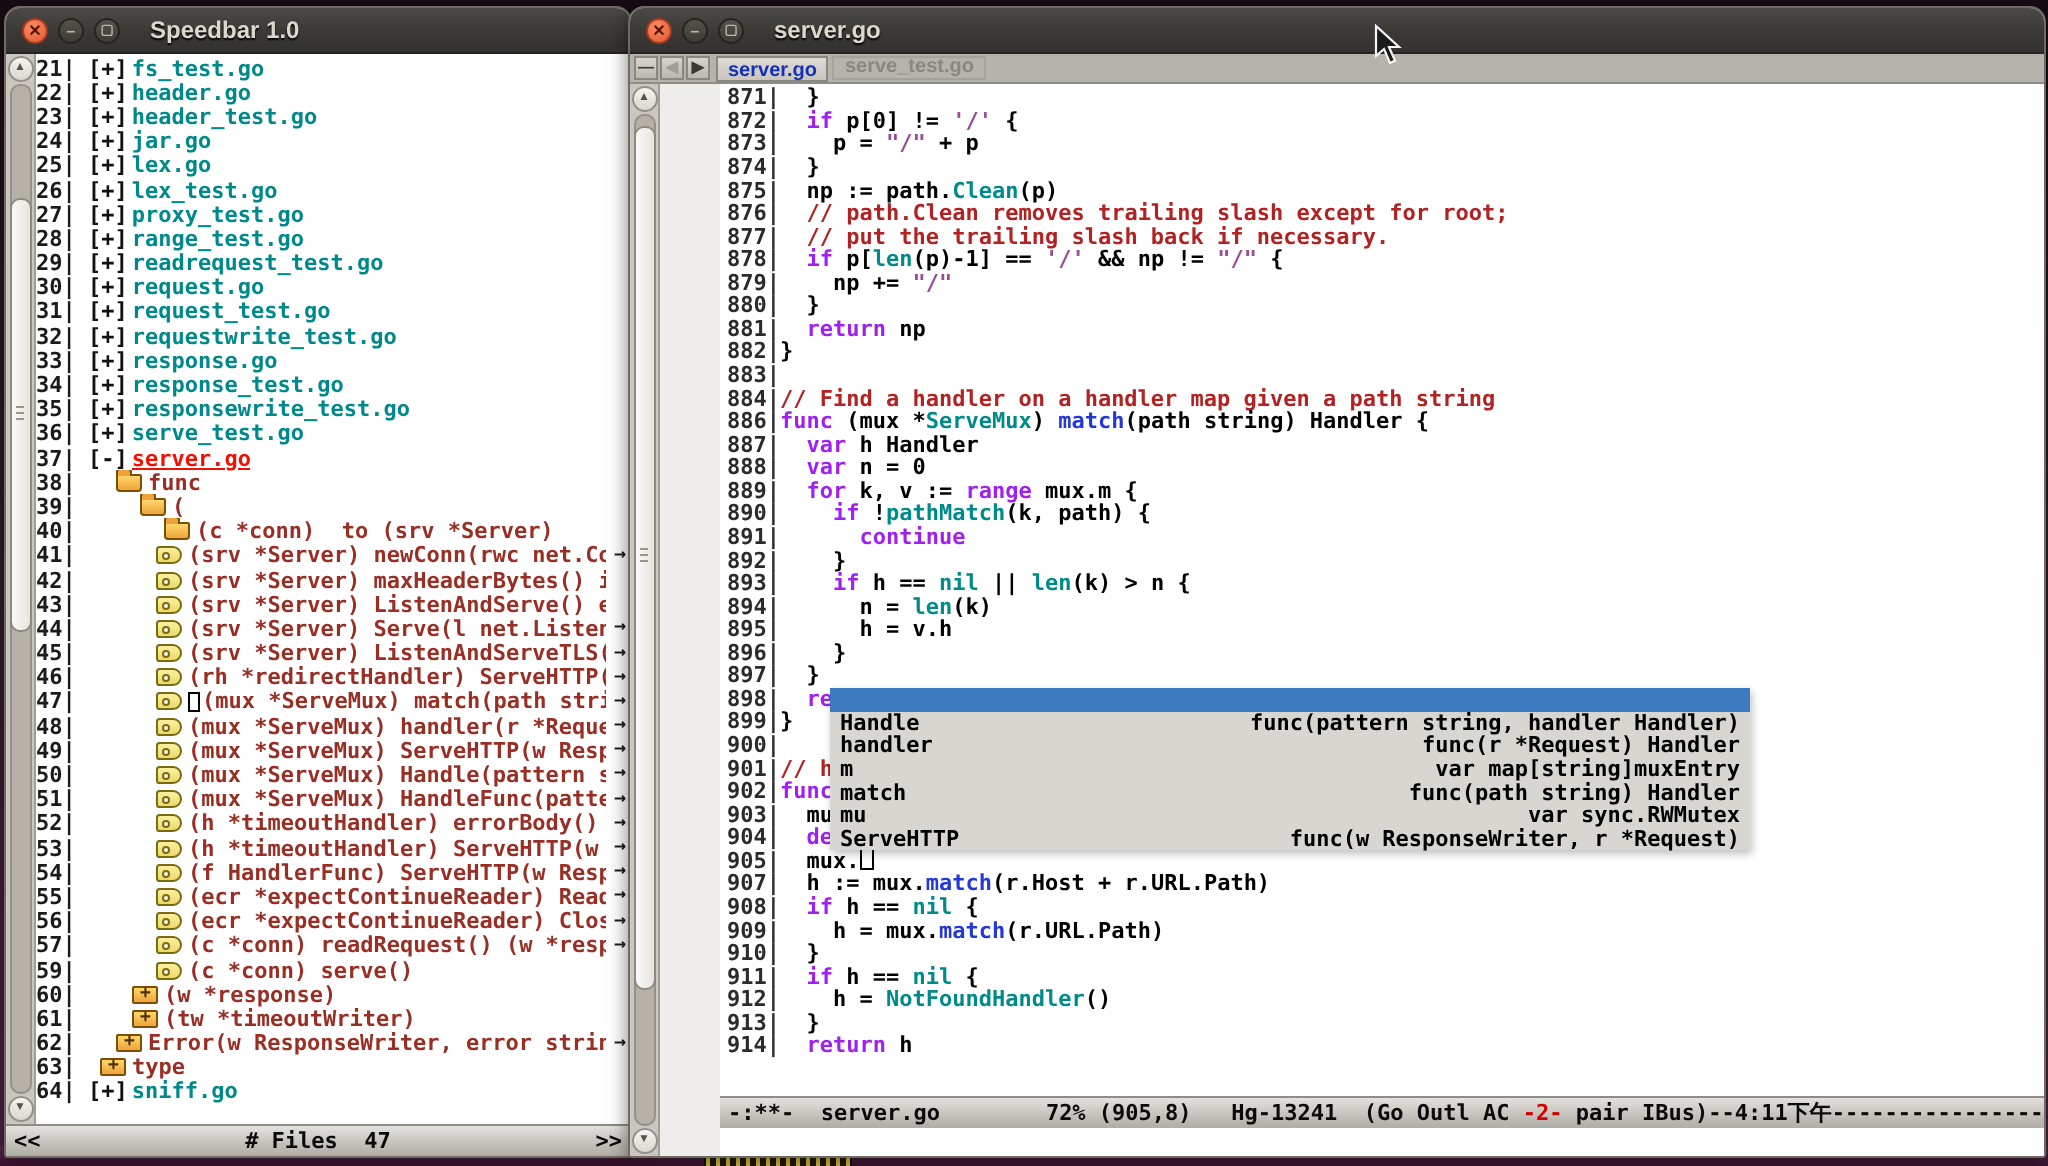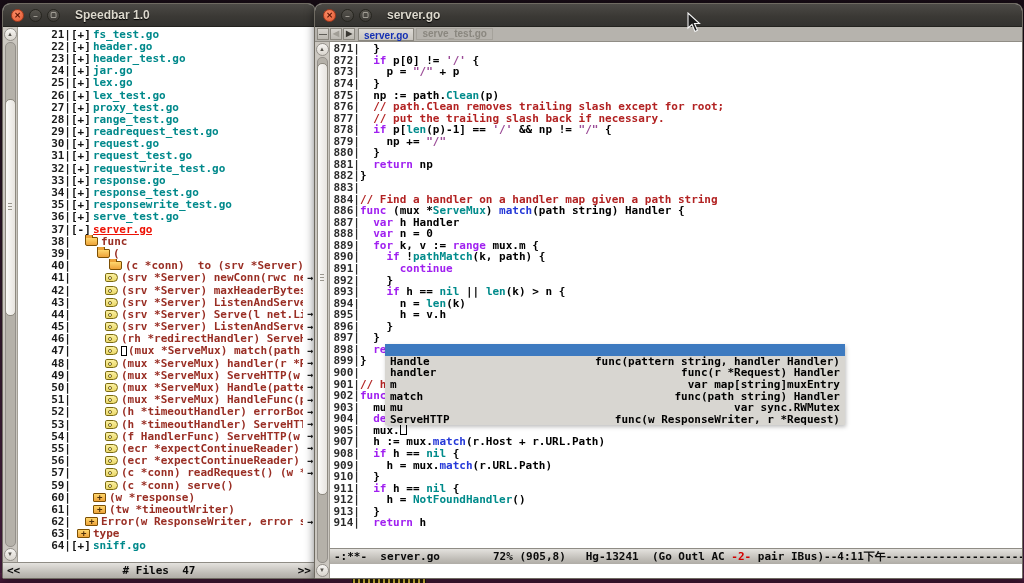--- a/index.html
+++ b/index.html
@@ -34,21 +34,21 @@
   .sc-track{flex:1;width:9px;margin:1px 0;background:#b5b1a9;border:1px solid #94908a;border-radius:5px;position:relative;}
   .sc-thumb{position:absolute;left:-1px;width:9px;background:linear-gradient(90deg,#fbfaf8,#e7e4df);
     border:1px solid #8d897f;border-radius:5px;box-sizing:content-box;}
   .grip{position:absolute;left:2px;top:50%;width:4px;height:9px;margin-top:-5px;
     background:repeating-linear-gradient(180deg,#9a968d 0 1px,transparent 1px 3px);}
 
   
   #sb-body{flex:1;display:flex;min-height:0;background:#fff;}
   #sb-tree{flex:1;overflow:hidden;padding-top:1px;font:bold 11px "DejaVu Sans Mono",monospace;position:relative;}
   .sb-row{height:12.2px;display:flex;align-items:center;white-space:pre;position:relative;padding-right:12px;}
-  .sb-num{flex:0 0 26px;text-align:right;color:#1a1a1a;padding-left:27px;}
+  .sb-num{flex:0 0 26px;text-align:left;color:#1a1a1a;}
   .sb-content{display:flex;align-items:center;overflow:hidden;flex:1;}
   .sb-marker{color:#111;margin-right:2px;}
   .sb-label{overflow:hidden;}
   .sb-file{color:var(--speedbar-file);}
   .sb-file-selected{color:var(--speedbar-selected);text-decoration:underline;}
   .sb-tag,.sb-group{color:var(--speedbar-tag);}
   .sb-arrow{position:absolute;right:2px;color:#1d1d1d;font-size:10px;top:0;}
   .sb-icon{display:inline-block;width:13px;height:9px;margin-right:3px;flex:0 0 13px;position:relative;box-sizing:border-box;}
   .folder-open-icon{background:linear-gradient(180deg,#ffd76e,#eda33a);border:1px solid #7c4f03;border-radius:1px 1px 2px 2px;}
   .folder-open-icon::before{content:"";position:absolute;left:-1px;top:-4px;width:6px;height:3px;
@@ -70,21 +70,21 @@
   .tabbar{flex:0 0 14px;height:14px;background:#b6b3ad;border-bottom:1px solid #908d86;
     display:flex;align-items:center;padding-left:2px;font:bold 10px "Liberation Sans",sans-serif;}
   .tb-btn{width:12px;height:12px;margin-right:1px;background:linear-gradient(180deg,#d7d4ce,#bbb8b1);
     border:1px solid #8a877f;box-sizing:border-box;font-size:8px;line-height:9px;text-align:center;color:#3a3833;}
   .tb-dim{color:#a19e96;}
   .tab{padding:0 5px;height:13px;line-height:13px;box-sizing:border-box;white-space:pre;}
   .tab.active{background:linear-gradient(180deg,#dedbd6,#c8c5bf);border:1px solid #8a877f;color:#1430b4;margin-left:2px;}
   .tab.inactive{border:1px solid #a5a29b;color:#8a877f;height:12px;line-height:10px;margin-left:2px;}
 
   #ed-body{flex:1;display:flex;min-height:0;}
-  #ed-main{flex:1;display:flex;flex-direction:column;min-width:0;background:#fff;position:relative;}
+  #ed-main{flex:1;display:flex;flex-direction:column;min-width:0;background:#fff;position:relative;margin-left:30px;}
   #code-area{flex:1;overflow:hidden;padding-top:1px;font:bold 11px "DejaVu Sans Mono",monospace;}
   .code-row{height:11.57px;display:flex;align-items:center;white-space:pre;}
   .gutter{flex:0 0 30px;text-align:right;color:#2b2b2b;}
   .code{tab-size:2;-moz-tab-size:2;}
   .tk-d{color:#000;} .tk-k{color:var(--keyword);} .tk-c{color:var(--comment);}
   .tk-s{color:var(--string);} .tk-t{color:var(--type-builtin);} .tk-f{color:var(--function-name);}
   .ed-cursor{display:inline-block;width:7px;height:11px;border:1px solid #000;box-sizing:border-box;margin-bottom:-1px;}
   #minibuffer{flex:0 0 14px;background:#fff;}
 
   #completion-popup{position:absolute;left:55px;top:302px;width:460px;z-index:5;

